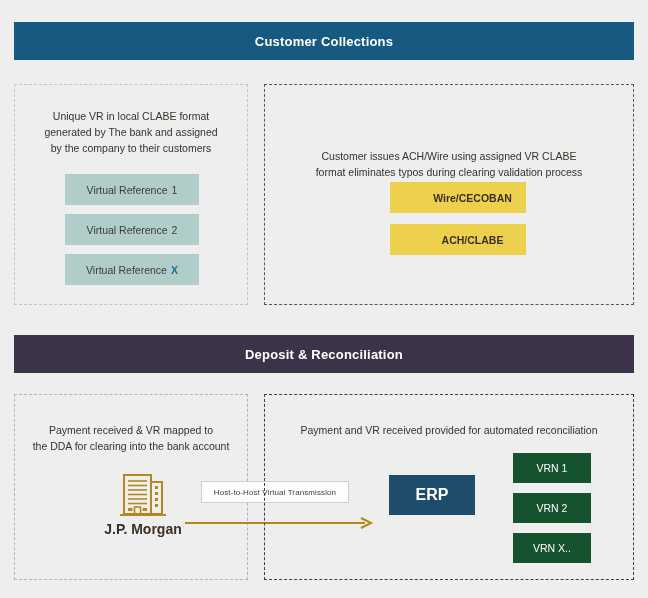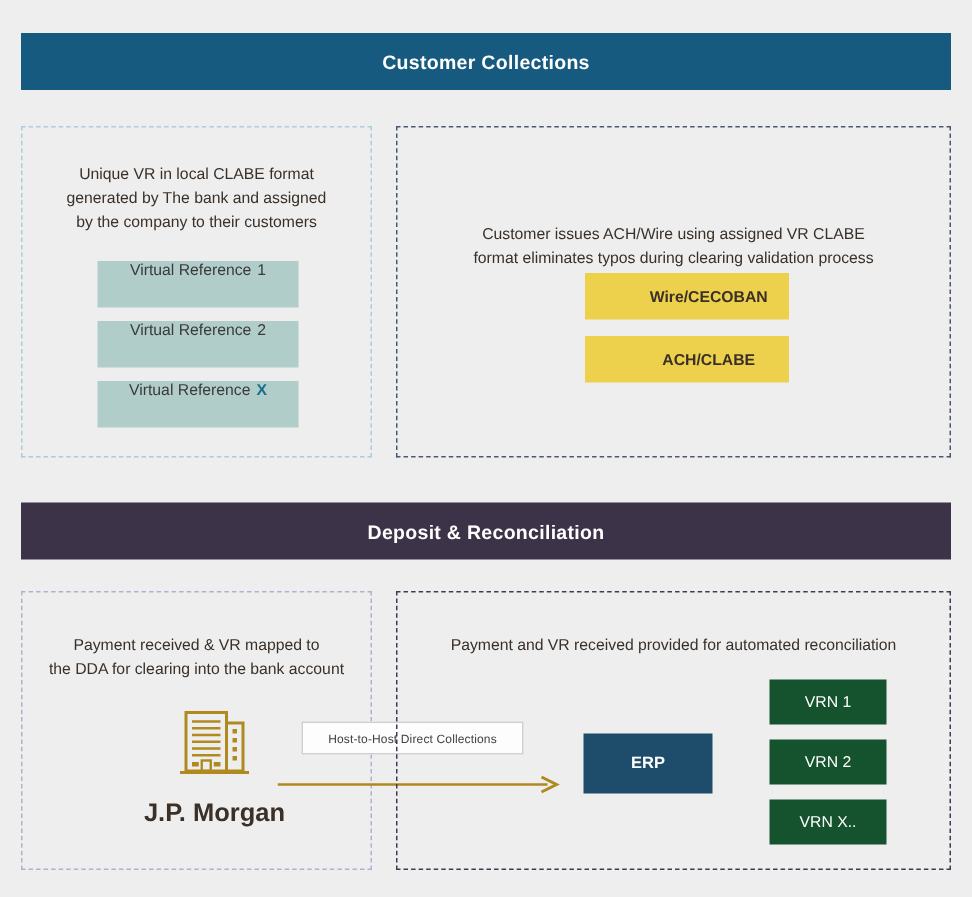--- a/index.html
+++ b/index.html
@@ -99,21 +99,21 @@
     position: absolute;
     left: 50px;
     top: 89px;
     width: 134px;
   }
   .vr-chip {
     width: 134px;
     height: 31px;
     background: #b0cdc9;
     display: flex;
-    align-items: flex-start;
+    align-items: center;
     justify-content: center;
     font-size: 10.5px;
     color: #3b3b3b;
     margin-bottom: 9px;
   }
   .vr-chip .vr-marker {
     color: #1b6e8c;
     font-weight: bold;
     margin-left: 4px;
   }
@@ -148,22 +148,22 @@
     left: 72px;
     top: 76px;
     width: 112px;
     text-align: center;
   }
   .bank-icon {
     display: block;
     margin: 0 auto;
   }
   .bank-label {
-    margin-top: 13px;
-    font-size: 17px;
+    margin-top: 2px;
+    font-size: 14px;
     font-weight: bold;
     color: #3a3028;
   }
 
   
   .transmission {
     position: absolute;
     left: 170px;
     top: 86px;
     width: 190px;
@@ -190,29 +190,29 @@
     left: 0;
     top: 36px;
     width: 190px;
     height: 12px;
   }
 
   
   #erp-box {
     position: absolute;
     left: 124px;
-    top: 94px;
+    top: 80px;
     width: 86px;
     height: 40px;
     background: #1e4c6b;
     display: flex;
     align-items: center;
     justify-content: center;
     color: #ffffff;
-    font-size: 11px;
+    font-size: 16px;
     font-weight: bold;
   }
 
   
   .vrn-list {
     position: absolute;
     left: 248px;
     top: 58px;
     width: 78px;
   }
@@ -311,21 +311,21 @@
         <rect x="39" y="27" width="3" height="3" fill="#b08a1e"></rect>
         <rect x="39" y="33" width="3" height="3" fill="#b08a1e"></rect>
 
         <line x1="4" y1="44" x2="50" y2="44" stroke="#b08a1e" stroke-width="2"></line>
       </svg>
       <div class="bank-label">J.P. Morgan</div>
     </div>
 
     <div class="transmission">
       <div class="transmission-label">
-        <span>Host-to-Host Direct Collections</span>
+        <span>Host-to-Host Virtual Transmission</span>
       </div>
       <svg class="transmission-arrow" width="190" height="12" viewBox="0 0 190 12">
         <line x1="0" y1="6" x2="180" y2="6" stroke="#b08a1e" stroke-width="1.8"></line>
         <polyline points="176,1 186,6 176,11" fill="none" stroke="#b08a1e" stroke-width="2"></polyline>
       </svg>
     </div>
   </div>
 
   <div class="panel" id="panel-reconciliation">
 

